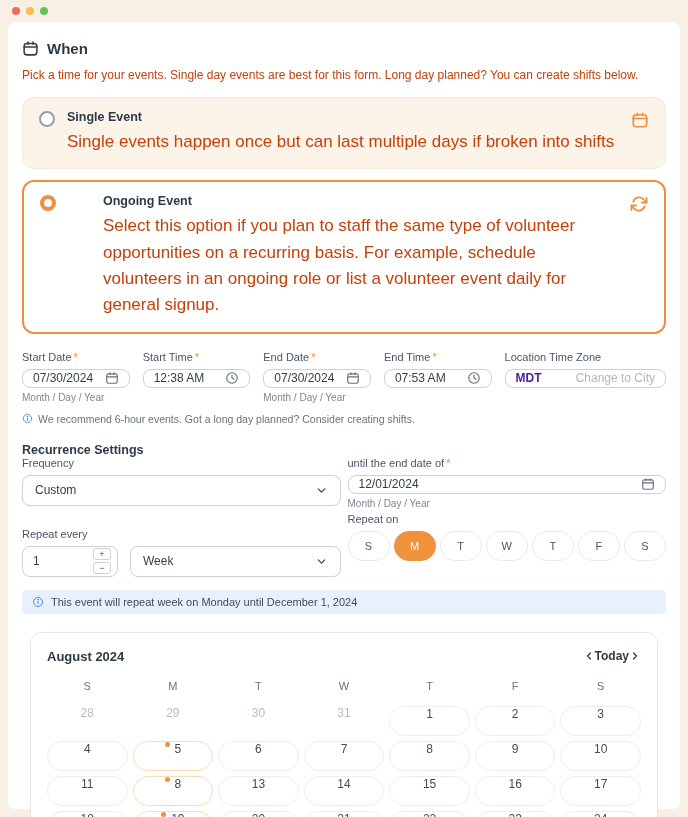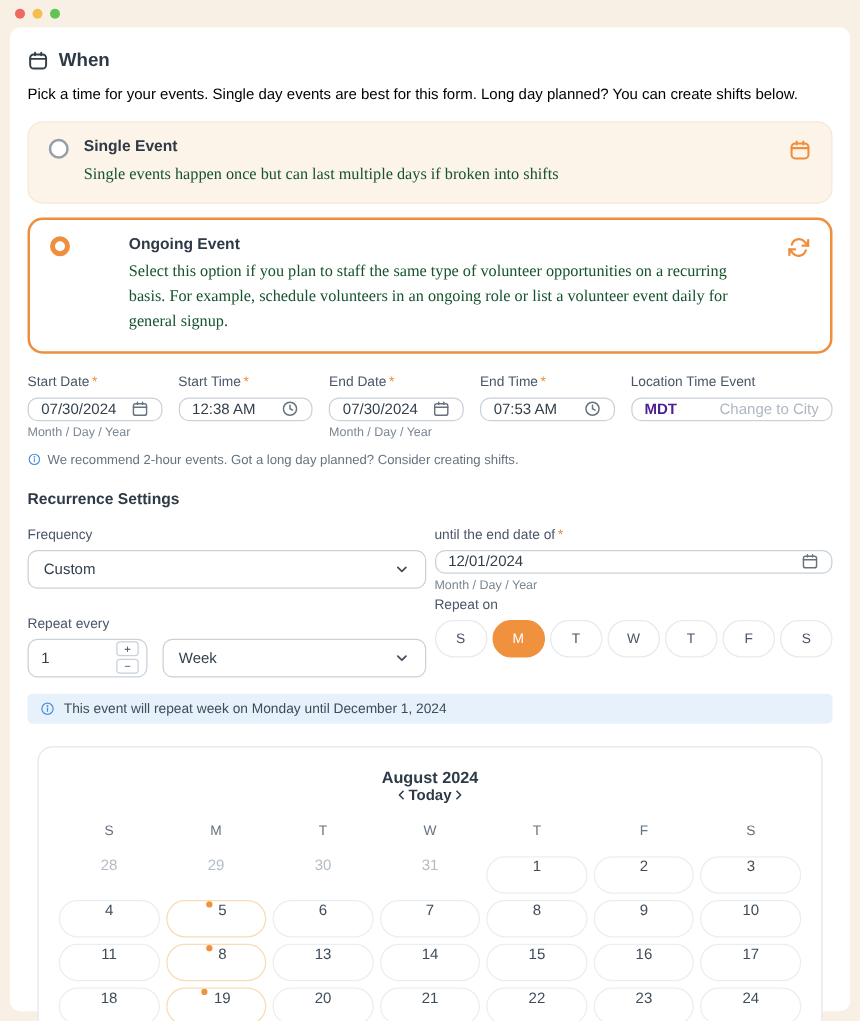--- a/index.html
+++ b/index.html
@@ -10,74 +10,74 @@
   .titlebar { height:22px; display:flex; align-items:center; padding-left:12px; gap:6px; }
   .tl-dot { width:8px; height:8px; border-radius:50%; }
 
   
   .page-card { background:#fff; margin:0 8px 8px 8px; height:787px; border-radius:8px; padding:18px 14px 0 14px; }
 
   
   .section-header { display:flex; align-items:center; gap:8px; margin-bottom:11px; }
   .section-header .hdr-icon { width:17px; height:17px; color:#323F4B; }
   .section-header h1 { font-size:15px; font-weight:bold; color:#2E3A46; }
-  .intro { font-size:12px; color:#000000; margin-bottom:15px; }
+  .intro { font-size:12px; color:#c2410c; margin-bottom:15px; }
 
   
   .option-card { border-radius:12px; padding:12px 16px 13px 16px; display:flex; gap:12px; align-items:flex-start; cursor:pointer; }
   .option-card.single { background:#FCF4E8; border:1px solid #F5E8D6; margin-bottom:11px; min-height:56px; }
   .option-card.ongoing { background:#fff; border:2px solid #EF8E3D; min-height:68px;gap:47px; }
   .radio { width:16px; height:16px; border-radius:50%; flex:0 0 16px; margin-top:1px; background:#fff; }
   .radio.off { border:2px solid #949FA9; }
   .radio.on { border:4.5px solid #EF8E3D; }
   .option-body { flex:1; }
   .option-title { font-size:12.5px; font-weight:bold; color:#2E3A46; margin-bottom:5px; }
-  .option-desc { font-size:13px; color:#14532d; line-height:1.55;font-family:Liberation Serif, serif; }
+  .option-desc { font-size:17px; color:#c2410c; line-height:1.55; }
   .option-icon { width:18px; height:18px; color:#EF8E3D; flex:0 0 18px; margin-top:1px; }
 
   
   .fields-row { display:flex; gap:13px; margin-top:17px; }
   .field { flex:1; }
   .field.tz { flex:1.5; }
   .field-label { font-size:11px; color:#4A5568; margin-bottom:6px; }
   .req { color:#EF8E3D; margin-left:2px; }
   .input-box { height:19px; border:1px solid #C9D1D9; border-radius:8px; display:flex; align-items:center; padding:0 10px; gap:8px; background:#fff; cursor:text;justify-content:space-between; }
   .input-box .value { flex:1; font-size:12px; color:#323F4B; }
   .input-box .fld-icon { width:14px; height:14px; color:#66737F; flex:0 0 14px; }
   .input-box .prefix { font-size:12px; font-weight:bold; color:#4c1d95; }
   .input-box .placeholder { font-size:12px; color:#AEB8C2; }
   .field-helper { font-size:10px; color:#7B8794; margin-top:4px; }
 
   .recommend { display:flex; align-items:center; gap:5px; margin-top:10px; font-size:10.5px; color:#66737F; }
   .recommend .info-icon { width:11px; height:11px; color:#4A90D9; flex:0 0 11px; }
 
   .recur-title { font-size:12.5px; font-weight:bold; color:#2E3A46; margin-top:18px; }
 
-  .recur-grid { display:grid; grid-template-columns:1fr 1fr; column-gap:7px; margin-top:16px; }
+  .recur-grid { display:grid; grid-template-columns:1fr 1fr; column-gap:7px; margin-top:0; }
   .select-box { height:31px; border:1px solid #C9D1D9; border-radius:8px; display:flex; align-items:center; padding:0 12px; background:#fff; cursor:pointer; }
   .select-box .value { flex:1; font-size:12px; color:#323F4B; }
   .select-box .chev { width:13px; height:13px; color:#3E4C59; }
 
   .repeat-row { display:flex; gap:12px; align-items:center; }
   .stepper { width:96px; height:31px; border:1px solid #C9D1D9; border-radius:8px; display:flex; align-items:center; padding:0 6px 0 10px; background:#fff; }
   .stepper .value { flex:1; font-size:12px; color:#323F4B; }
   .step-btns { display:flex; flex-direction:column; gap:2px; }
   .step-btn { width:18px; height:12px; border:1px solid #C9D1D9; border-radius:3px; background:#fff; font-size:9px; line-height:9px; color:#3E4C59; display:flex; align-items:center; justify-content:center; cursor:pointer; }
   .unit-select { flex:1; }
 
   .repeat-on-days { display:flex; gap:4px; }
   .day-pill { height:30px; flex:1; border-radius:15px; border:1px solid #E7EAEE; background:#fff; font-size:11px; color:#4A5568; font-family:inherit; display:flex; align-items:center; justify-content:center; cursor:pointer; }
   .day-pill.selected { background:#F0913D; border-color:#F0913D; color:#fff; }
 
   .info-bar { margin-top:13px; background:#E7F1FC; border-radius:4px; padding:6px 10px; display:flex; align-items:center; gap:7px; font-size:11px; color:#3E4C59; }
   .info-bar .info-icon { width:12px; height:12px; color:#4A90D9; flex:0 0 12px; }
 
   
   .calendar-card { margin:18px 8px 0 8px; border:1px solid #E4E7EB; border-radius:12px; padding:16px 16px 18px 16px; background:#fff; }
-  .cal-header { display:flex; justify-content:space-between; align-items:center; margin-bottom:16px;flex-direction:column; }
+  .cal-header { display:flex; justify-content:space-between; align-items:center; margin-bottom:16px; }
   .cal-title { font-size:13px; font-weight:bold; color:#2E3A46; }
   .cal-nav { display:flex; align-items:center; }
   .cal-nav .navchev { width:12px; height:12px; color:#2E3A46; cursor:pointer; }
   .cal-today { font-size:12px; font-weight:bold; color:#2E3A46; background:none; border:none; font-family:inherit; cursor:pointer; }
   .cal-weekdays { display:grid; grid-template-columns:repeat(7,1fr); column-gap:5px; margin-bottom:14px; }
   .weekday { text-align:center; font-size:11px; color:#66737F; }
   .cal-grid { display:grid; grid-template-columns:repeat(7,1fr); gap:5px; }
   .day-cell { height:30px; display:flex; justify-content:center; gap:5px; font-size:12px; color:#3E4C59; }
   .day-cell.pill { border:1px solid #EBEEF1; border-radius:15px; background:#fff; cursor:pointer; }
   .day-cell.pill.event { border-color:#F8DCB8; }
@@ -166,35 +166,35 @@
       <div class="field-label"><span>End Time</span><span class="req">*</span></div>
       <div class="input-box">
         <span class="value">07:53 AM</span>
         <svg class="fld-icon" viewBox="0 0 24 24" fill="none" stroke="currentColor" stroke-width="2" stroke-linecap="round">
             <circle cx="12" cy="12" r="9"></circle>
             <path d="M12 7v5l3.5 2"></path>
           </svg>
       </div>
     </div>
     <div class="field tz">
-      <div class="field-label">Location Time Event</div>
+      <div class="field-label">Location Time Zone</div>
       <div class="input-box">
         <span class="prefix">MDT</span>
         <span class="placeholder">Change to City</span>
       </div>
     </div>
   </div>
 
   <div class="recommend">
     <svg class="info-icon" viewBox="0 0 24 24" fill="none" stroke="currentColor" stroke-width="2" stroke-linecap="round">
         <circle cx="12" cy="12" r="9"></circle>
         <path d="M12 11v5"></path>
         <circle cx="12" cy="7.5" r="0.6" fill="currentColor"></circle>
       </svg>
-    <span>We recommend 2-hour events. Got a long day planned? Consider creating shifts.</span>
+    <span>We recommend 6-hour events. Got a long day planned? Consider creating shifts.</span>
   </div>
 
   <div class="recur-title">Recurrence Settings</div>
 
   <div class="recur-grid">
     <div>
       <div class="field-label">Frequency</div>
       <div class="select-box">
         <span class="value">Custom</span>
         <svg class="chev" viewBox="0 0 24 24" fill="none" stroke="currentColor" stroke-width="2.5" stroke-linecap="round" stroke-linejoin="round">

